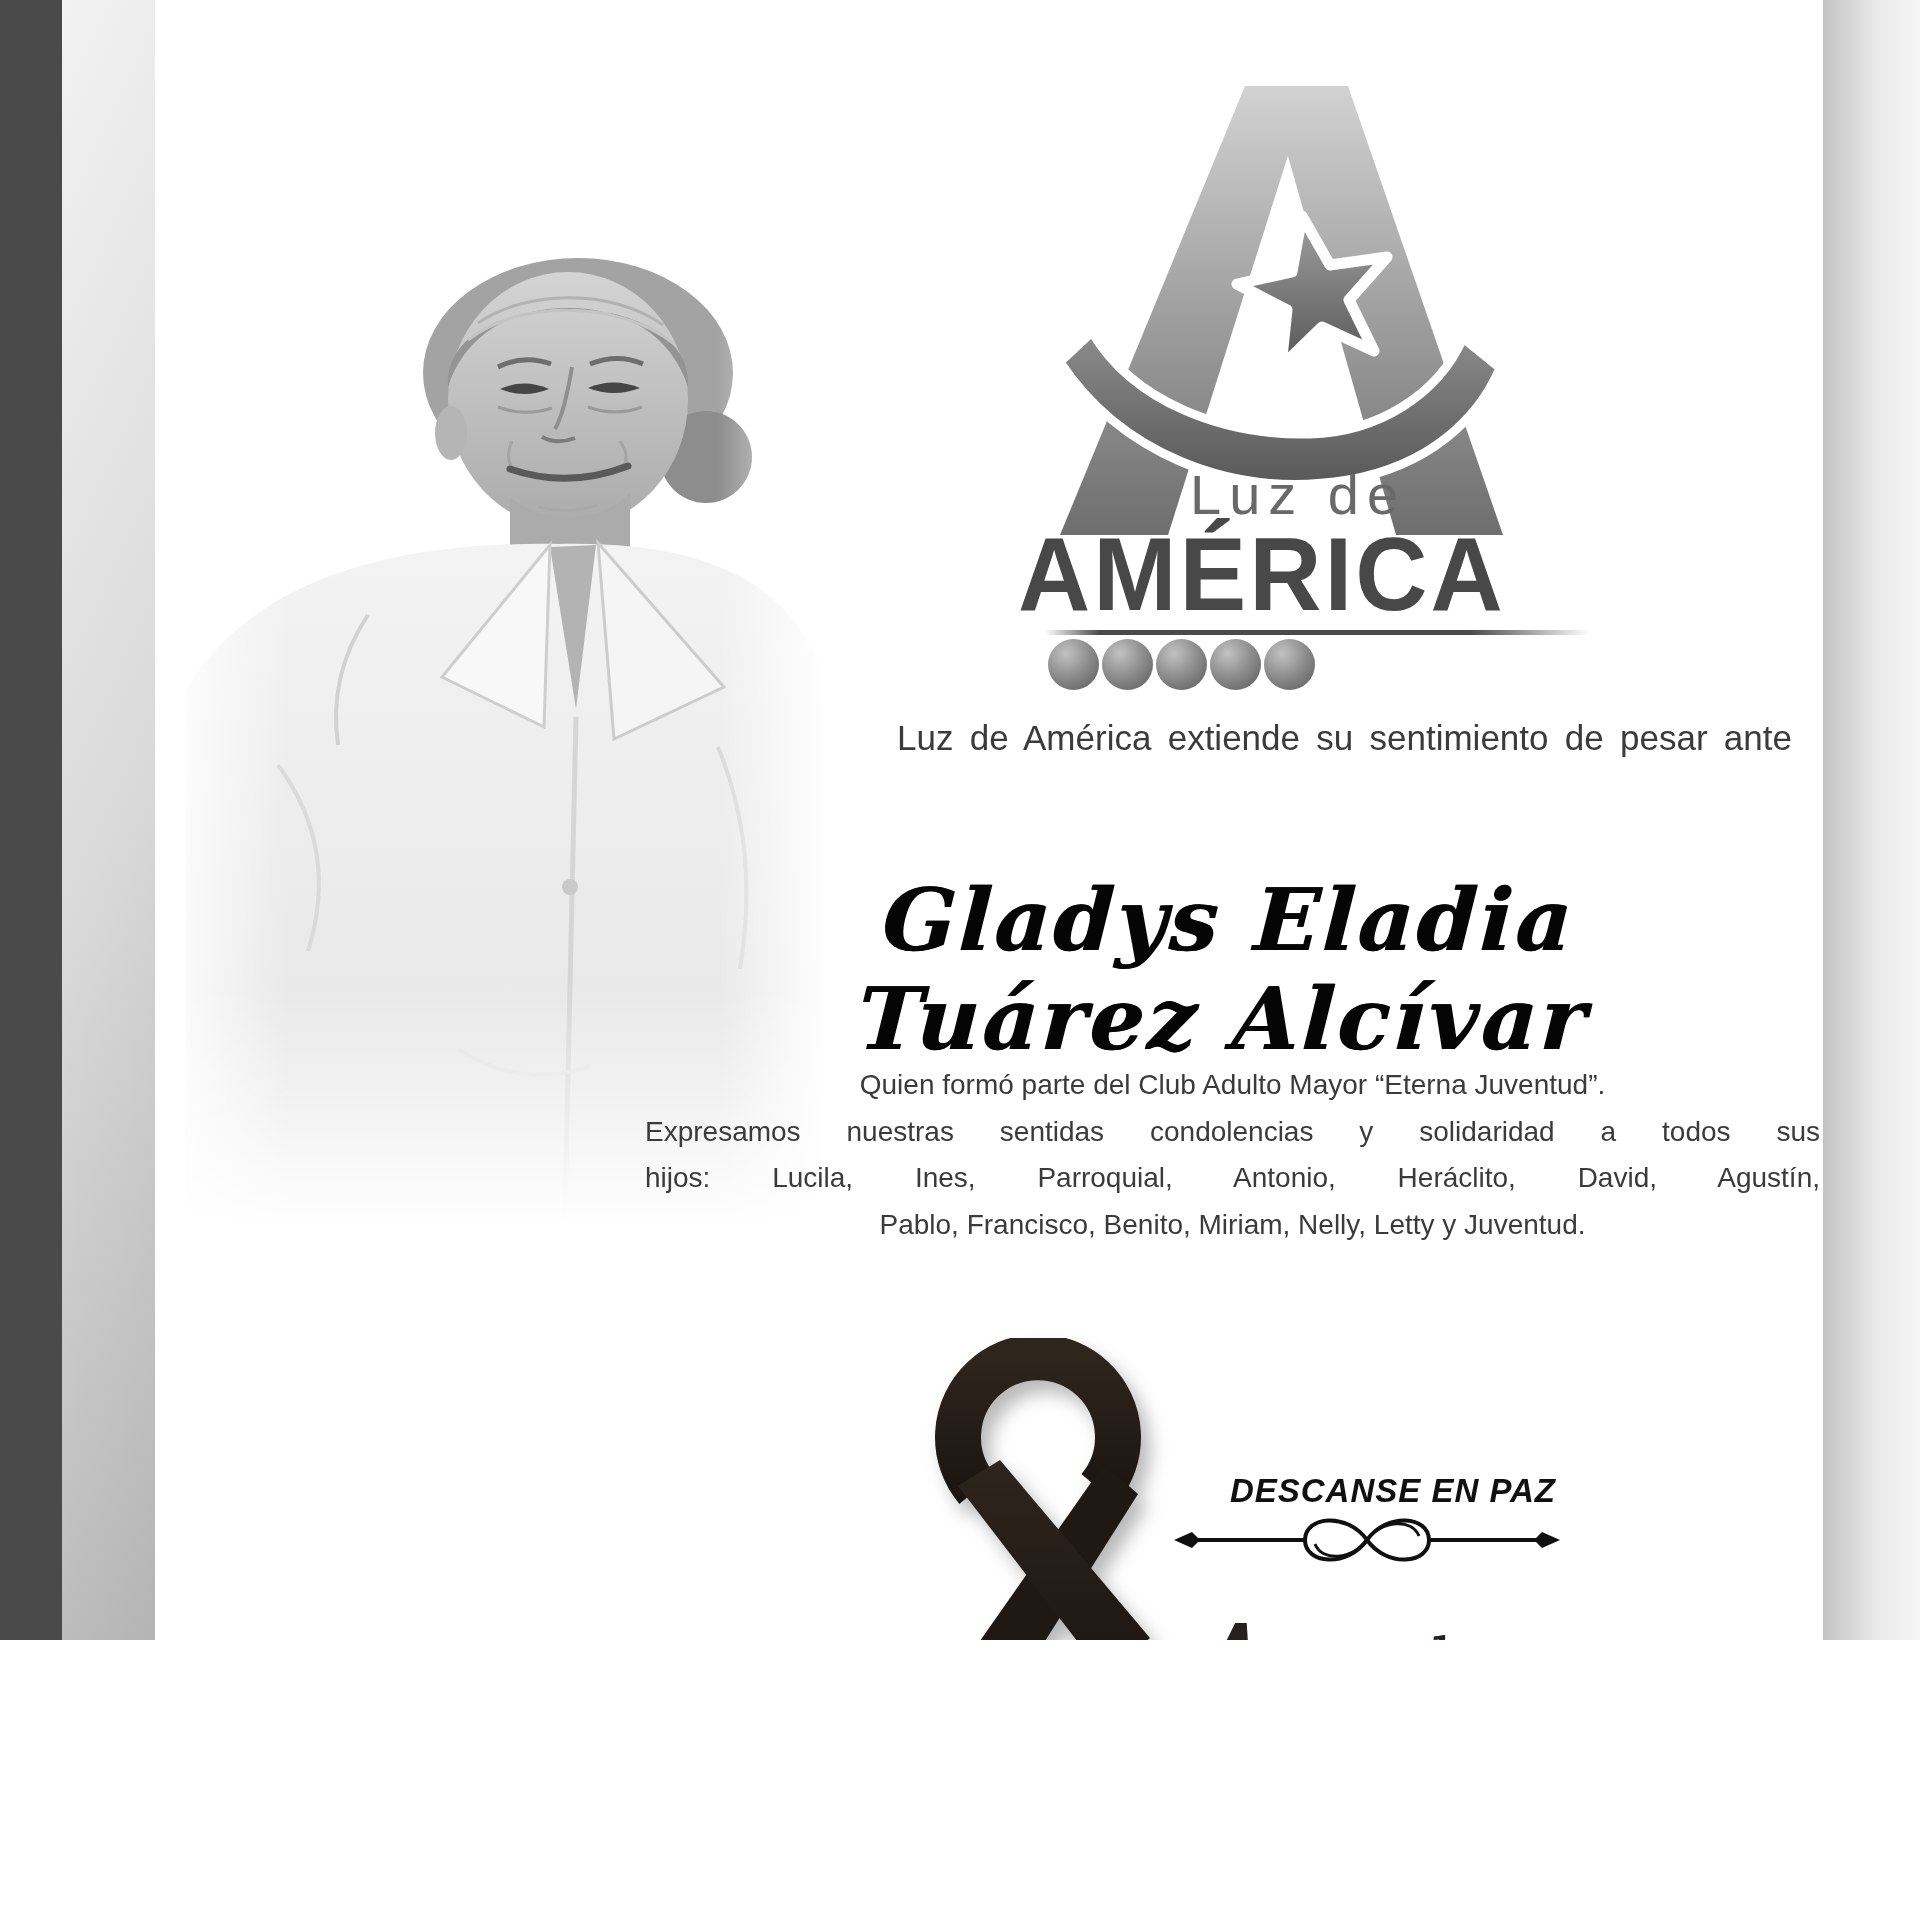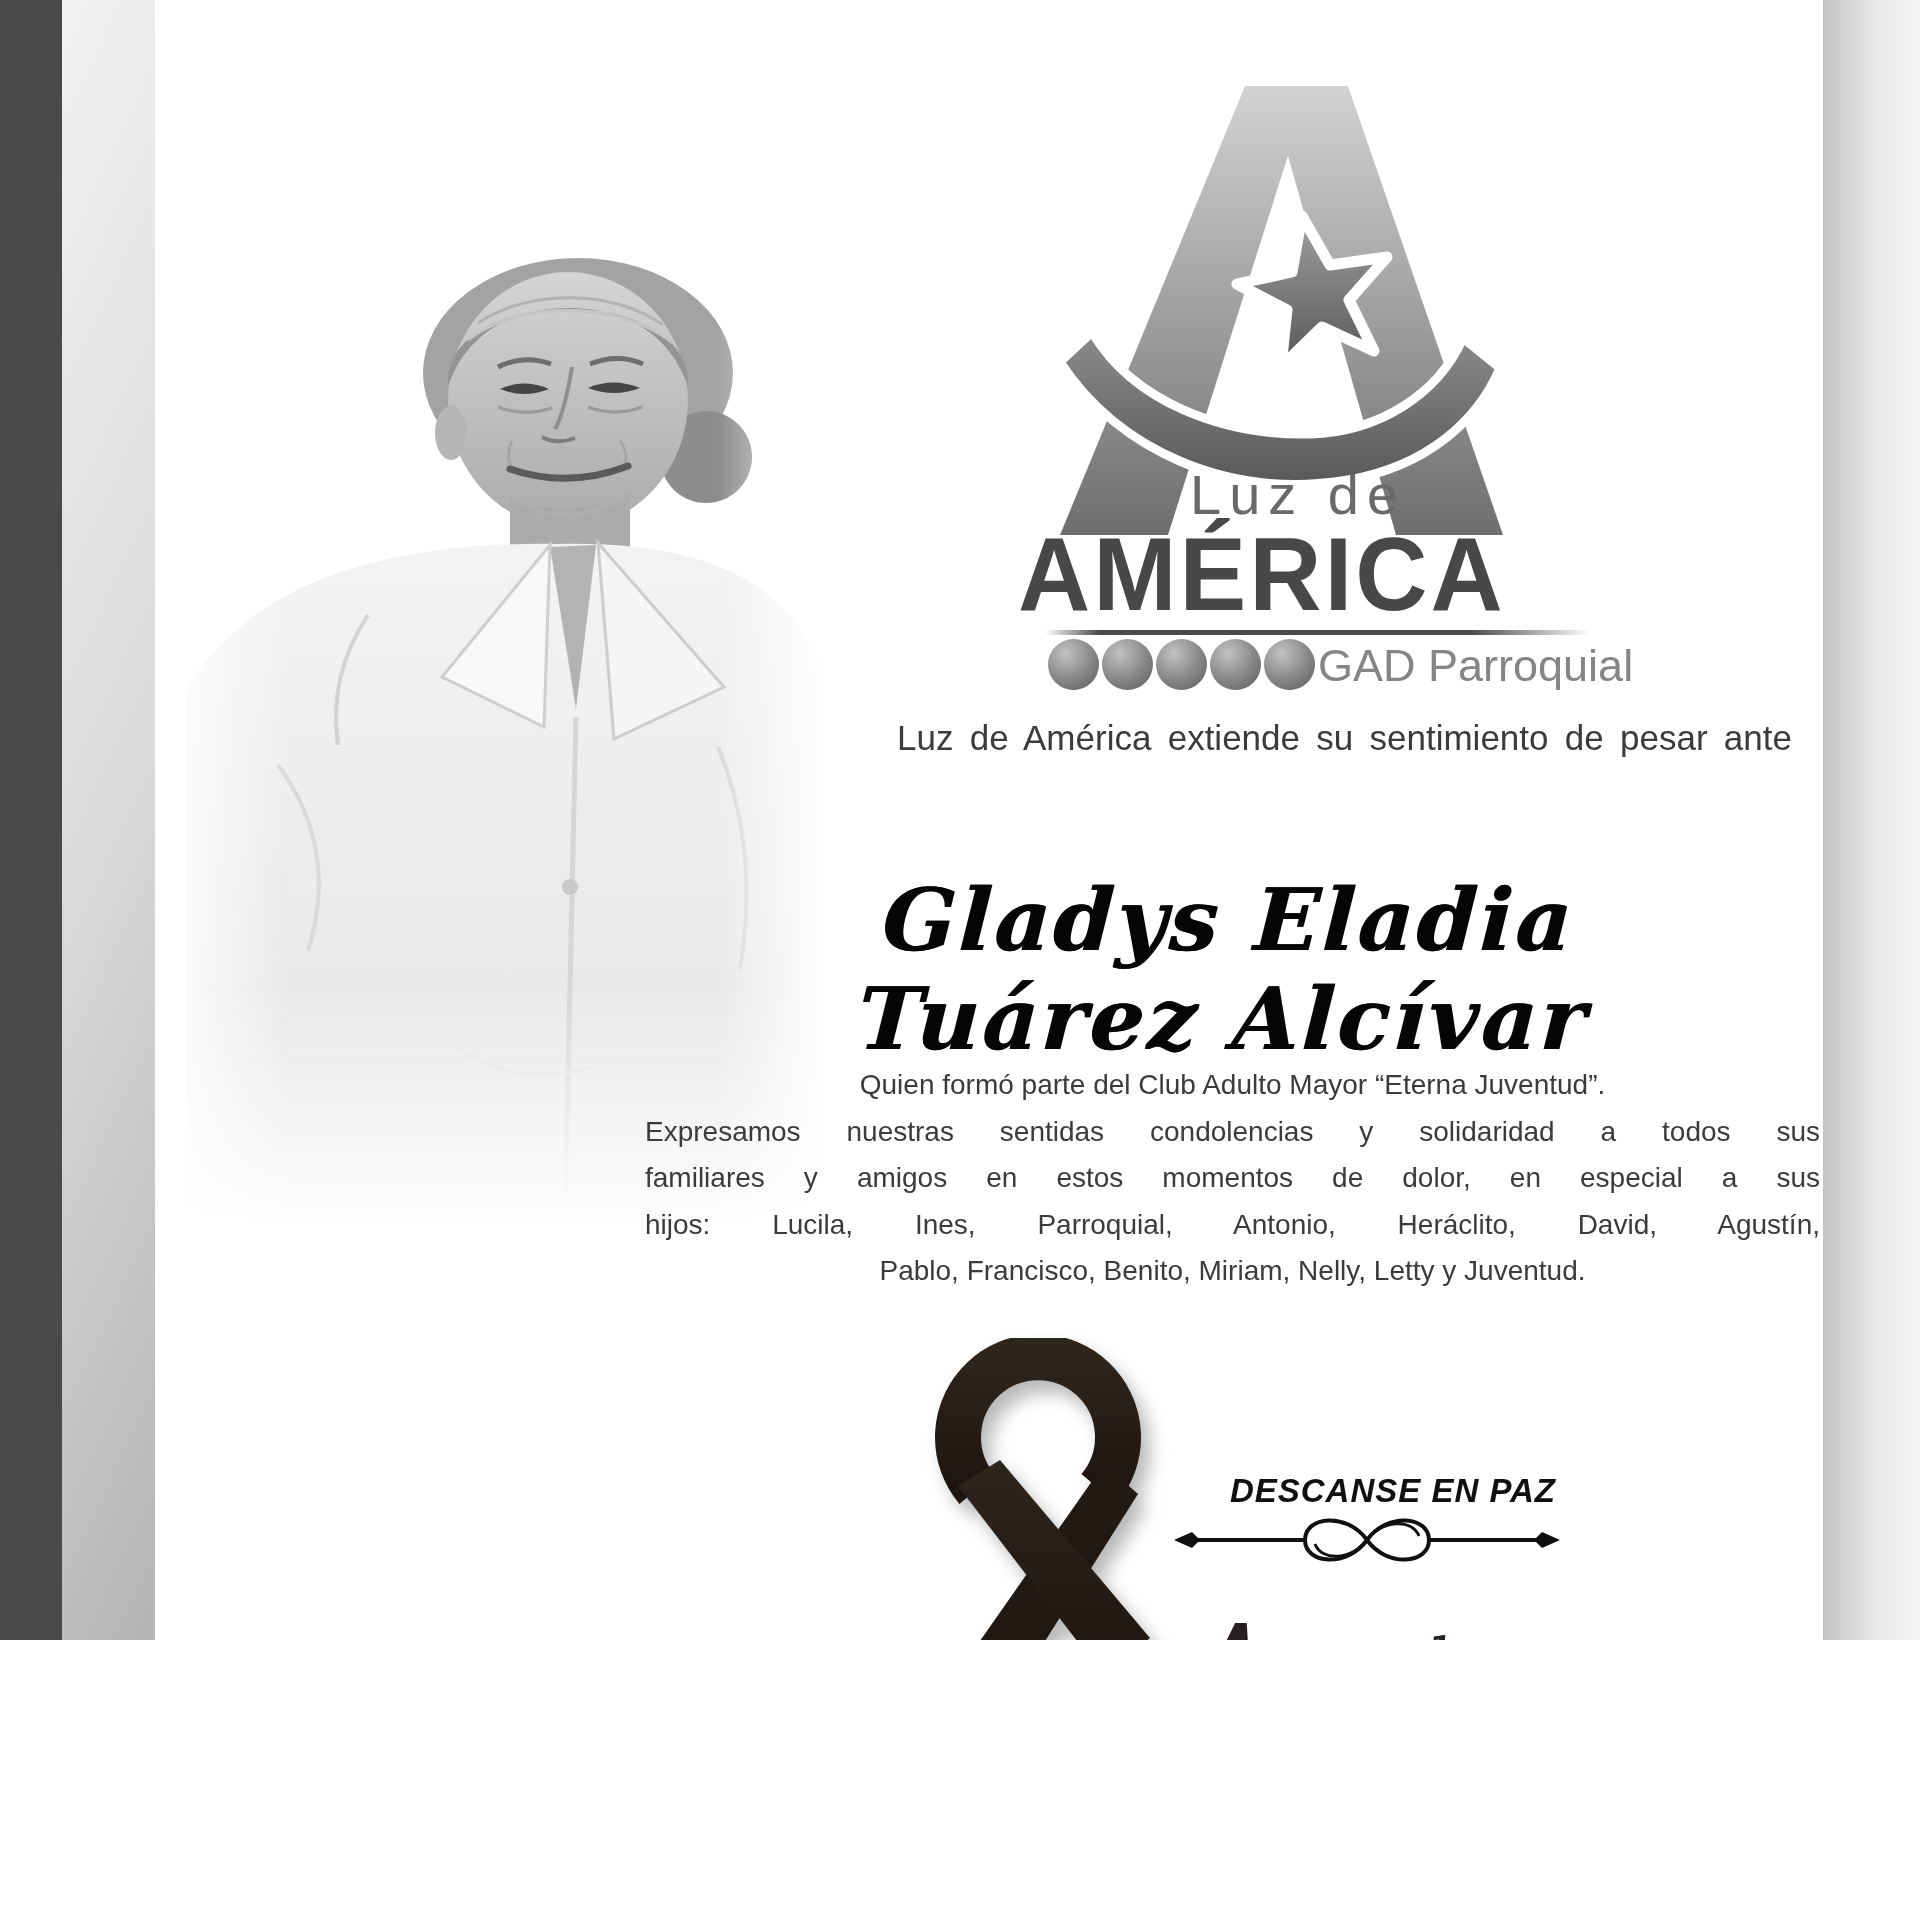--- a/index.html
+++ b/index.html
@@ -156,35 +156,33 @@
   <div class="luzde">Luz de</div>
   <div class="america">AMÉRICA</div>
   <div class="logo-underline"></div>
   <div class="dots" id="logo-dots">
       <span></span>
       <span></span>
       <span></span>
       <span></span>
       <span></span>
     </div>
-  <div class="gad">GAD Parroquial</div>
 
   <div class="intro" id="intro">
       <div class="intro-line">Luz de América extiende su sentimiento de pesar ante</div>
     </div>
 
   <div class="name-block">
     <div class="name-line">Gladys Eladia</div>
     <div class="name-line">Tuárez Alcívar</div>
   </div>
 
   <div class="tribute" id="tribute">
       <div class="tribute-line">Quien formó parte del Club Adulto Mayor “Eterna Juventud”.</div>
       <div class="tribute-line just">Expresamos nuestras sentidas condolencias y solidaridad a todos sus</div>
-      <div class="tribute-line just">familiares y amigos en estos momentos de dolor, en especial a sus</div>
       <div class="tribute-line just">hijos: Lucila, Ines, Parroquial, Antonio, Heráclito, David, Agustín,</div>
       <div class="tribute-line">Pablo, Francisco, Benito, Miriam, Nelly, Letty y Juventud.</div>
     </div>
 
   <svg id="ribbon" viewBox="0 0 290 380">
     <defs>
       <linearGradient id="gRib" x1="0" y1="0" x2="0" y2="1">
         <stop offset="0" stop-color="#2e251d"></stop>
           <stop offset="1" stop-color="#1c1511"></stop>
       </linearGradient>

